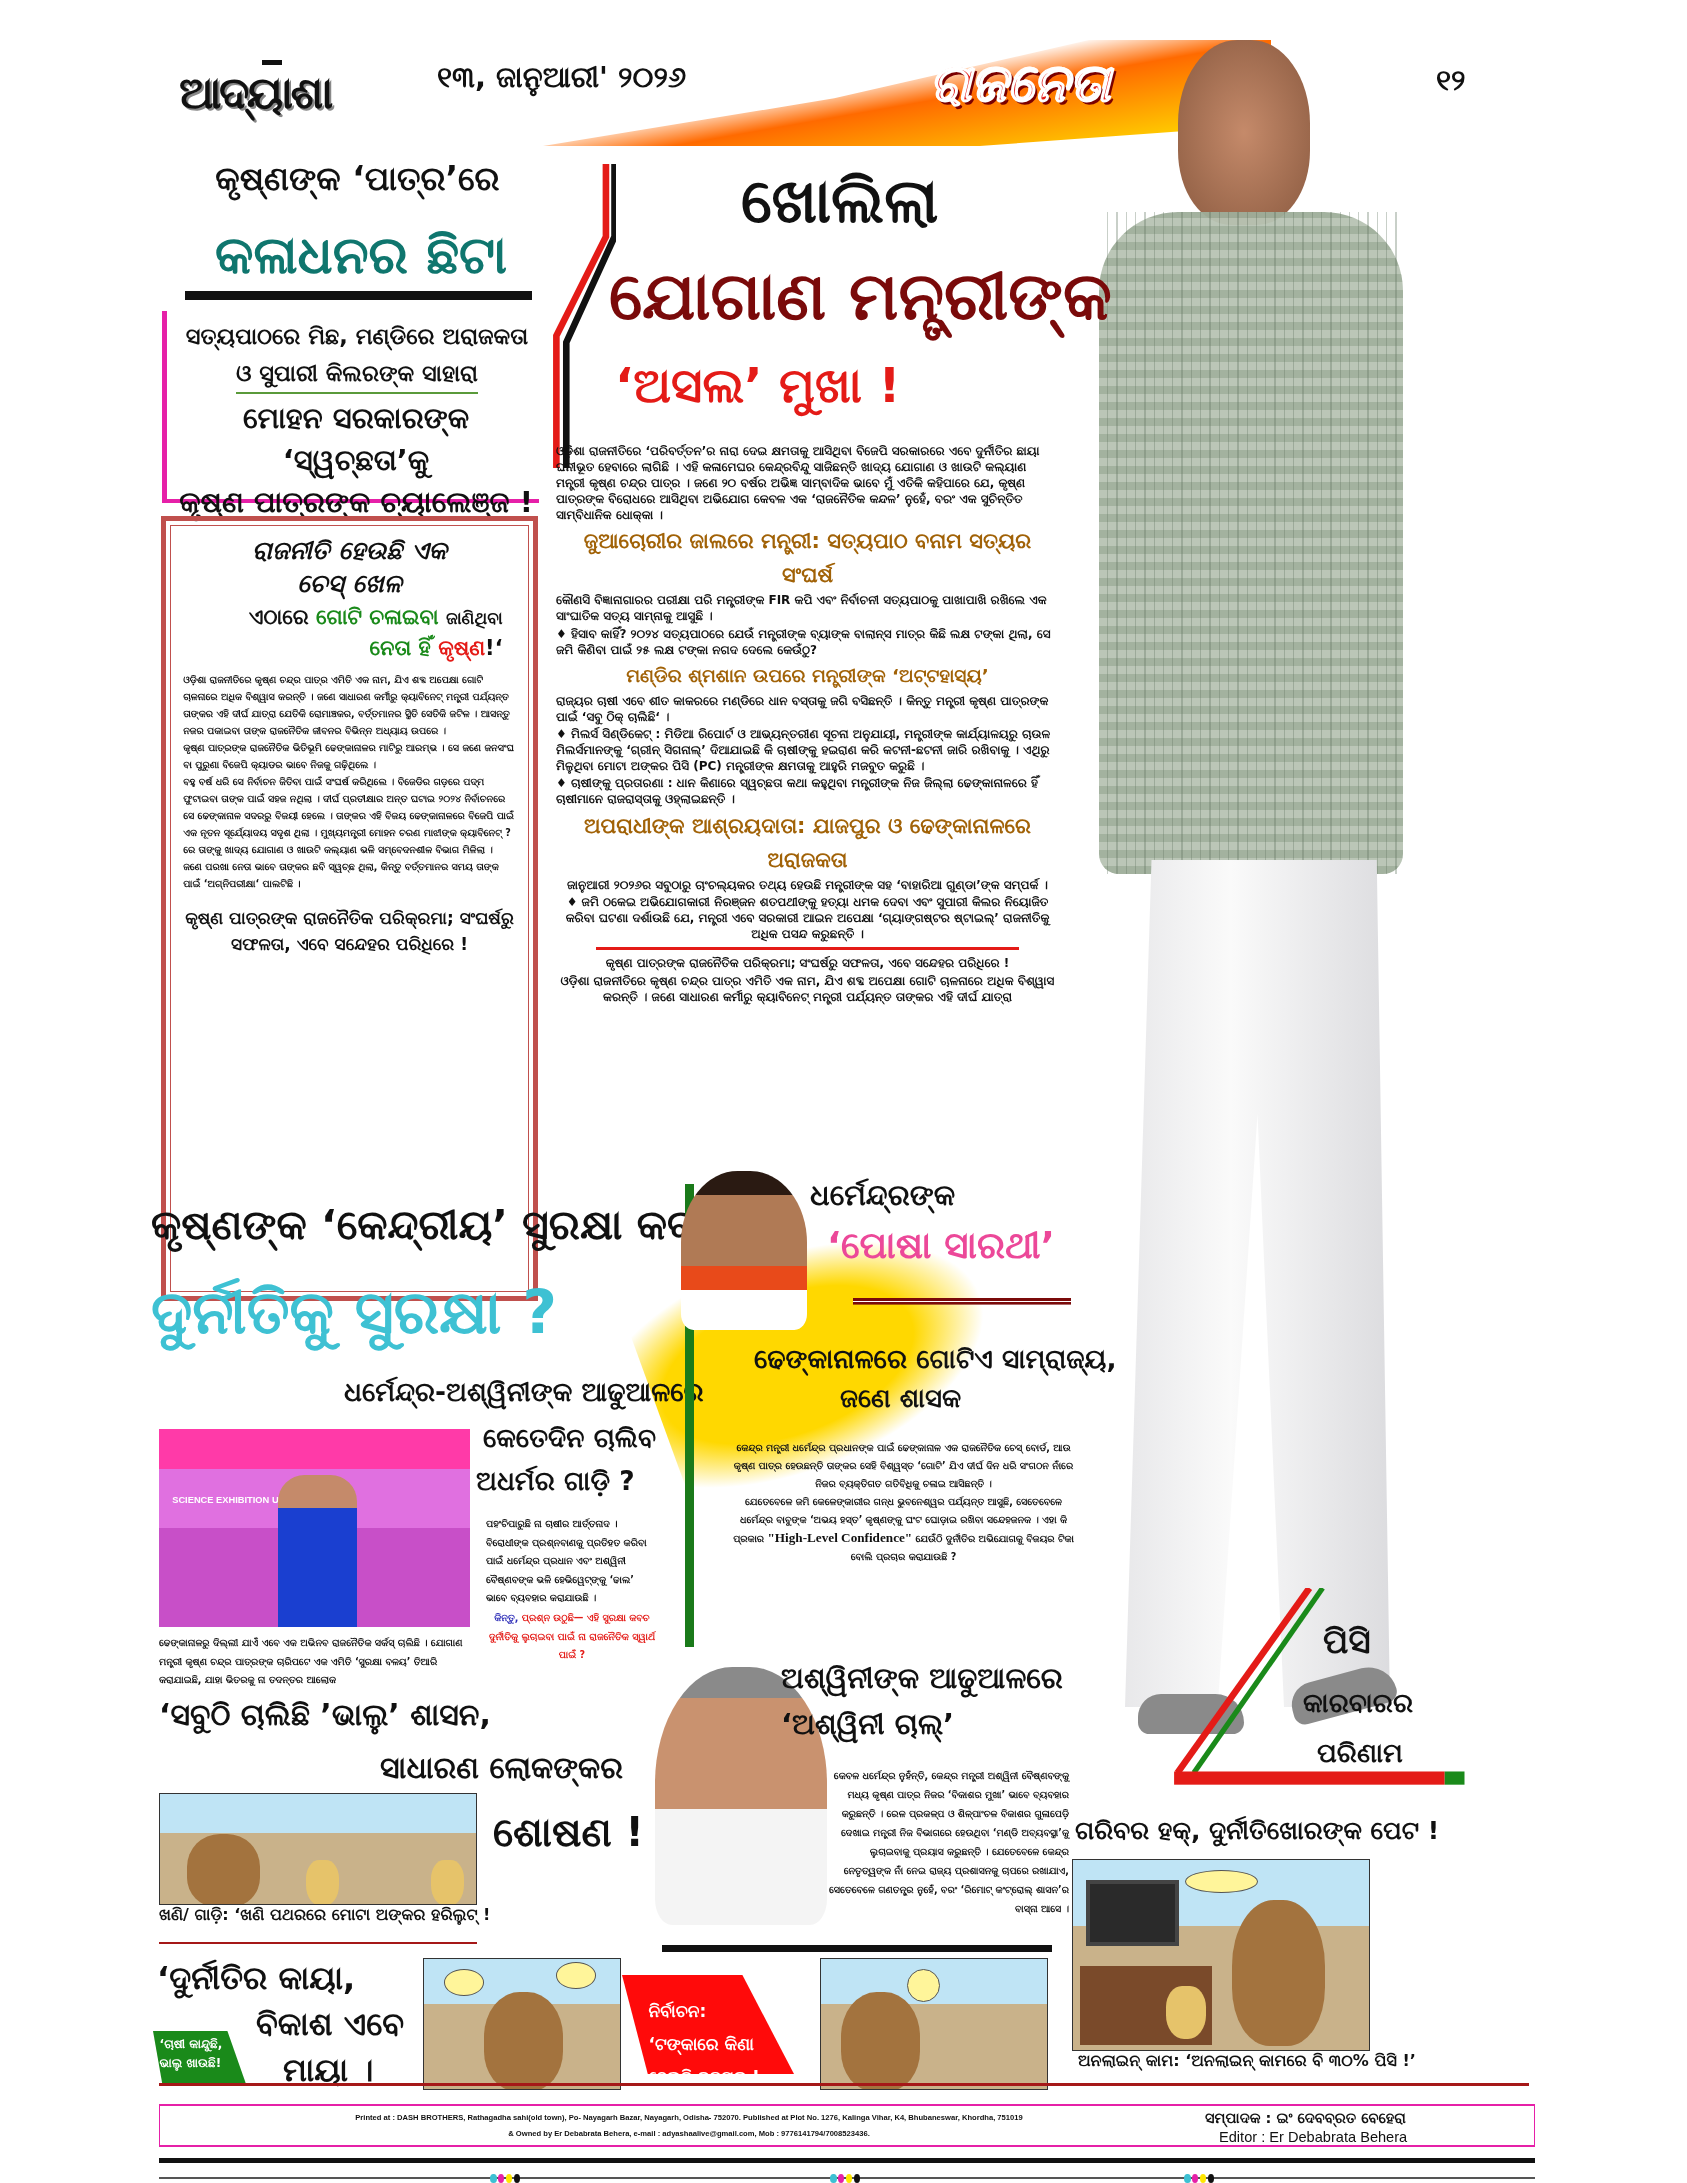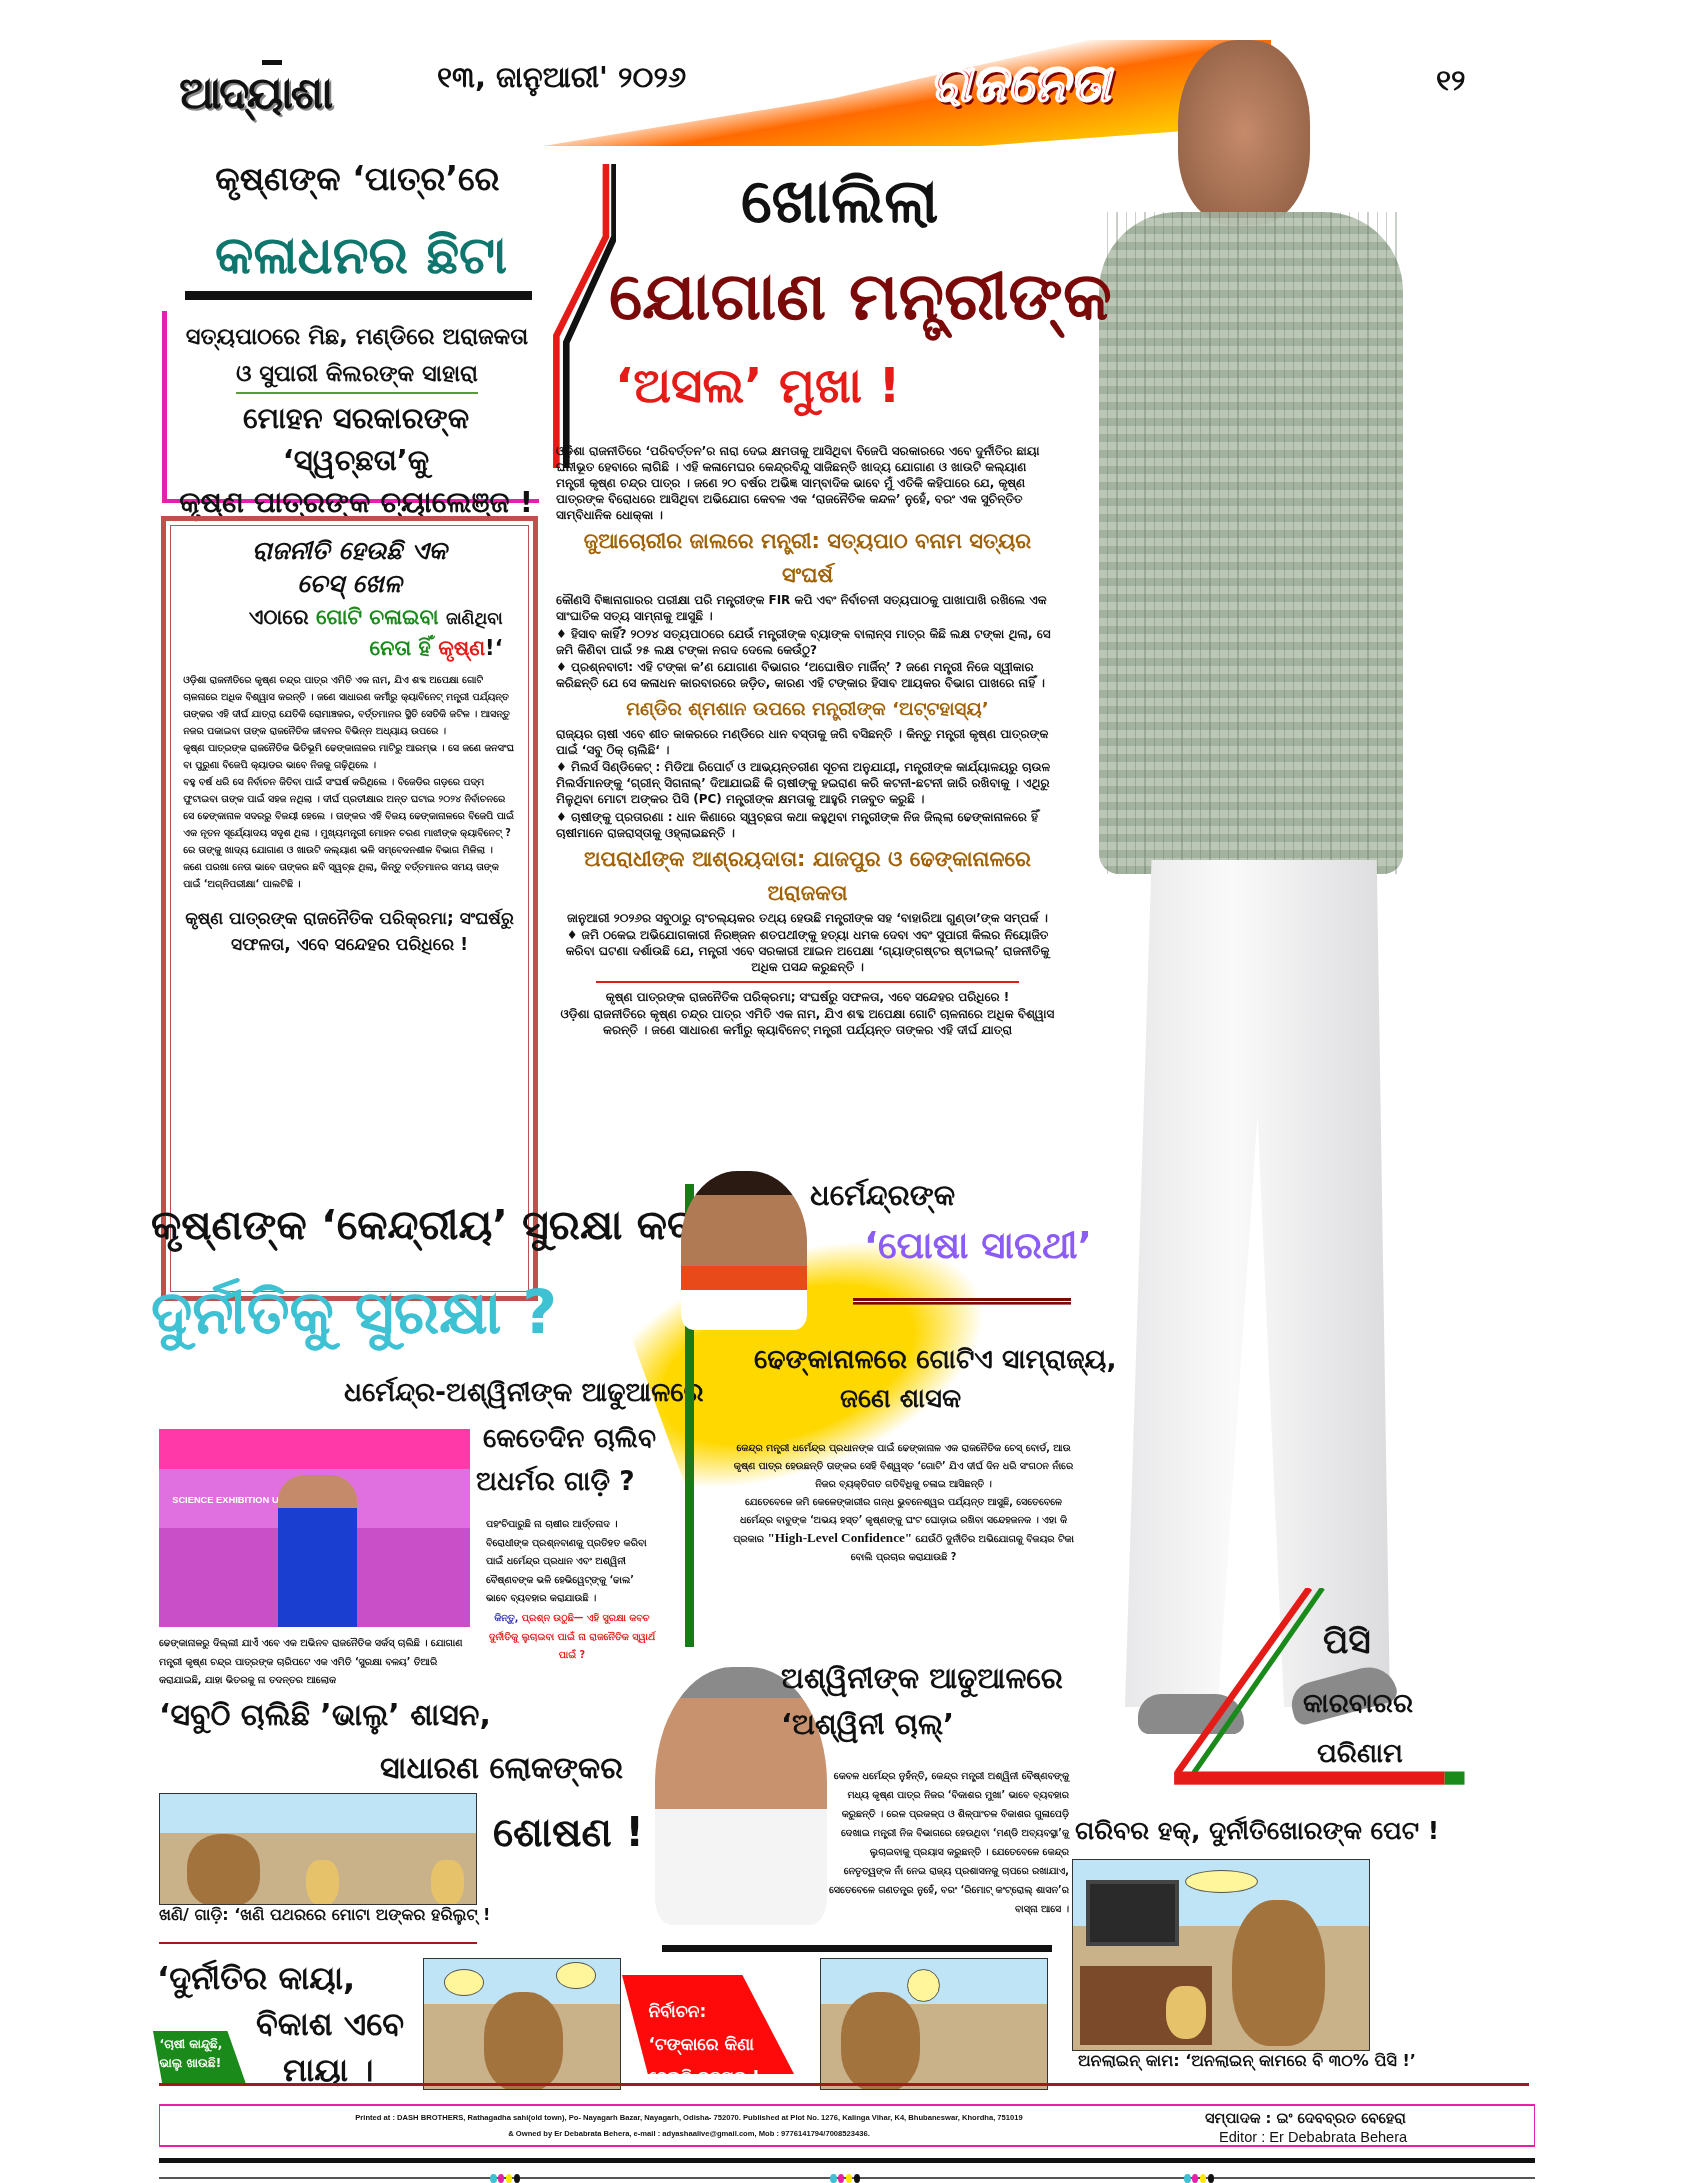--- a/index.html
+++ b/index.html
@@ -67,21 +67,21 @@
   .cartoon .sack { position:absolute; background:#e6c36a; border-radius: 40% 40% 45% 45%; }
   .cap-khani { left: 159px; top: 1905px; font-size: 16px; font-weight: 800; }
   .rule-maroon { background: #a51818; }
   .hl-durniti { left: 157px; top: 1955px; font-size: 32px; font-weight: 800; line-height: 46px; }
   .green-tag { left: 153px; top: 2031px; width: 93px; height: 53px; background: #1a8a1a; color: #fff; font-size: 12px; font-weight: 700; clip-path: polygon(0 0, 80% 0, 100% 100%, 10% 100%); padding: 4px 6.6px; line-height: 18.5px; }
   .red-tag { left: 622px; top: 1975px; width: 172px; height: 99px; background: #ff0a0a; color: #fff; font-size: 17px; font-weight: 800; clip-path: polygon(0 0, 70% 0, 100% 100%, 15% 100%); padding: 20px 13.2px 0 26.5px; line-height: 33px; }
   
   .green-bar { background: #1a7a1a; }
   .photo-dp { left: 681px; top: 1171px; width: 126px; height: 159px; border-radius: 45% 45% 10% 10%; background: linear-gradient(180deg,#2a1a12 0 15%, #b07a55 15% 60%, #e84a1a 60% 75%, #fff 75%); }
   .hl-dharmendra { left: 810px; top: 1178px; font-size: 29px; font-weight: 800; }
-  .hl-posha { left: 827px; top: 1224px; font-size: 37px; font-weight: 800; color: #8b5cf6; margin-left: 37px; }
+  .hl-posha { left: 827px; top: 1224px; font-size: 37px; font-weight: 800; color: #ec4899; }
   .rule-maroon-d { left: 853px; top: 1298px; width: 218px; height: 4px; background: #7a0a0a; border-bottom: 1.3px solid #fff; box-shadow: 0 2.6px 0 #7a0a0a; }
   .hl-dhenk { left: 754px; top: 1343px; font-size: 26.5px; font-weight: 800; }
   .hl-jane { left: 840px; top: 1383px; font-size: 26px; font-weight: 700; }
   .dp-body { left: 728px; top: 1439px; width: 351px; font-size: 9.6px; line-height: 18px; font-weight: 600; text-align: center; }
   .dp-body b { font-family: "Liberation Serif", serif; font-size: 13.2px; }
   
   .photo-aw { left: 655px; top: 1667px; width: 172px; height: 258px; border-radius: 45% 45% 10% 10%; background: linear-gradient(180deg,#8a8a8a 0 12%, #c9926f 12% 55%, #f4f4f4 55%); }
   .hl-ashwini1 { left: 781px; top: 1661px; font-size: 29px; font-weight: 800; }
   .hl-ashwini2 { left: 781px; top: 1707px; font-size: 29px; font-weight: 800; }
   .aw-body { left: 824px; top: 1766px; width: 245px; font-size: 9.6px; line-height: 19px; font-weight: 600; text-align: right; }
@@ -155,21 +155,20 @@
 </svg>
 <div class="abs hl-khol">ଖୋଲିଲା</div>
 <div class="abs hl-main">ଯୋଗାଣ ମନ୍ତ୍ରୀଙ୍କ</div>
 <div class="abs hl-red">‘ଅସଲ’ ମୁଖା !</div>
 
 <div class="abs col-main">
   <p>ଓଡ଼ିଶା ରାଜନୀତିରେ ‘ପରିବର୍ତ୍ତନ’ର ନାରା ଦେଇ କ୍ଷମତାକୁ ଆସିଥିବା ବିଜେପି ସରକାରରେ ଏବେ ଦୁର୍ନୀତିର ଛାୟା ଘନୀଭୂତ ହେବାରେ ଲାଗିଛି । ଏହି କଳାମେଘର କେନ୍ଦ୍ରବିନ୍ଦୁ ସାଜିଛନ୍ତି ଖାଦ୍ୟ ଯୋଗାଣ ଓ ଖାଉଟି କଲ୍ୟାଣ ମନ୍ତ୍ରୀ କୃଷ୍ଣ ଚନ୍ଦ୍ର ପାତ୍ର । ଜଣେ ୨୦ ବର୍ଷର ଅଭିଜ୍ଞ ସାମ୍ବାଦିକ ଭାବେ ମୁଁ ଏତିକି କହିପାରେ ଯେ, କୃଷ୍ଣ ପାତ୍ରଙ୍କ ବିରୋଧରେ ଆସିଥିବା ଅଭିଯୋଗ କେବଳ ଏକ ‘ରାଜନୈତିକ କନ୍ଦଳ’ ନୁହେଁ, ବରଂ ଏକ ସୁଚିନ୍ତିତ ସାମ୍ବିଧାନିକ ଧୋକ୍କା ।</p>
   <div class="sub-maroon">ଜୁଆଚୋରୀର ଜାଲରେ ମନ୍ତ୍ରୀ: ସତ୍ୟପାଠ ବନାମ ସତ୍ୟର ସଂଘର୍ଷ</div>
   <p>କୌଣସି ବିଜ୍ଞାନାଗାରର ପରୀକ୍ଷା ପରି ମନ୍ତ୍ରୀଙ୍କ FIR କପି ଏବଂ ନିର୍ବାଚନୀ ସତ୍ୟପାଠକୁ ପାଖାପାଖି ରଖିଲେ ଏକ ସାଂଘାତିକ ସତ୍ୟ ସାମ୍ନାକୁ ଆସୁଛି ।</p>
   <p>♦ ହିସାବ କାହିଁ? ୨୦୨୪ ସତ୍ୟପାଠରେ ଯେଉଁ ମନ୍ତ୍ରୀଙ୍କ ବ୍ୟାଙ୍କ ବାଲାନ୍ସ ମାତ୍ର କିଛି ଲକ୍ଷ ଟଙ୍କା ଥିଲା, ସେ ଜମି କିଣିବା ପାଇଁ ୨୫ ଲକ୍ଷ ଟଙ୍କା ନଗଦ ଦେଲେ କେଉଁଠୁ?</p>
-  <p>♦ ପ୍ରଶ୍ନବାଚୀ: ଏହି ଟଙ୍କା କ’ଣ ଯୋଗାଣ ବିଭାଗର ‘ଅଘୋଷିତ ମାର୍ଜିନ୍’ ? ଜଣେ ମନ୍ତ୍ରୀ ନିଜେ ସ୍ୱୀକାର କରିଛନ୍ତି ଯେ ସେ କଳାଧନ କାରବାରରେ ଜଡ଼ିତ, କାରଣ ଏହି ଟଙ୍କାର ହିସାବ ଆୟକର ବିଭାଗ ପାଖରେ ନାହିଁ ।</p>
   <div class="sub-maroon" style="font-size:18.5px;">ମଣ୍ଡିର ଶ୍ମଶାନ ଉପରେ ମନ୍ତ୍ରୀଙ୍କ ‘ଅଟ୍ଟହାସ୍ୟ’</div>
   <p>ରାଜ୍ୟର ଚାଷୀ ଏବେ ଶୀତ କାକରରେ ମଣ୍ଡିରେ ଧାନ ବସ୍ତାକୁ ଜଗି ବସିଛନ୍ତି । କିନ୍ତୁ ମନ୍ତ୍ରୀ କୃଷ୍ଣ ପାତ୍ରଙ୍କ ପାଇଁ ‘ସବୁ ଠିକ୍ ଚାଲିଛି‘ ।</p>
   <p>♦ ମିଲର୍ସ ସିଣ୍ଡିକେଟ୍ : ମିଡିଆ ରିପୋର୍ଟ ଓ ଆଭ୍ୟନ୍ତରୀଣ ସୂଚନା ଅନୁଯାୟୀ, ମନ୍ତ୍ରୀଙ୍କ କାର୍ଯ୍ୟାଳୟରୁ ଚାଉଳ ମିଲର୍ସମାନଙ୍କୁ ‘ଗ୍ରୀନ୍ ସିଗନାଲ୍’ ଦିଆଯାଇଛି କି ଚାଷୀଙ୍କୁ ହଇରାଣ କରି କଟନୀ-ଛଟନୀ ଜାରି ରଖିବାକୁ । ଏଥିରୁ ମିଳୁଥିବା ମୋଟା ଅଙ୍କର ପିସି (PC) ମନ୍ତ୍ରୀଙ୍କ କ୍ଷମତାକୁ ଆହୁରି ମଜବୁତ କରୁଛି ।</p>
   <p>♦ ଚାଷୀଙ୍କୁ ପ୍ରତାରଣା : ଧାନ କିଣାରେ ସ୍ୱଚ୍ଛତା କଥା କହୁଥିବା ମନ୍ତ୍ରୀଙ୍କ ନିଜ ଜିଲ୍ଲା ଢେଙ୍କାନାଳରେ ହିଁ ଚାଷୀମାନେ ରାଜରାସ୍ତାକୁ ଓହ୍ଲାଇଛନ୍ତି ।</p>
   <div class="sub-maroon">ଅପରାଧୀଙ୍କ ଆଶ୍ରୟଦାତା: ଯାଜପୁର ଓ ଢେଙ୍କାନାଳରେ ଅରାଜକତା</div>
   <p style="text-align:center;">ଜାନୁଆରୀ ୨୦୨୬ର ସବୁଠାରୁ ଚାଂଚଲ୍ୟକର ତଥ୍ୟ ହେଉଛି ମନ୍ତ୍ରୀଙ୍କ ସହ ‘ବାହାରିଆ ଗୁଣ୍ଡା’ଙ୍କ ସମ୍ପର୍କ ।</p>
   <p style="text-align:center;">♦ ଜମି ଠକେଇ ଅଭିଯୋଗକାରୀ ନିରଞ୍ଜନ ଶତପଥୀଙ୍କୁ ହତ୍ୟା ଧମକ ଦେବା ଏବଂ ସୁପାରୀ କିଲର ନିୟୋଜିତ କରିବା ଘଟଣା ଦର୍ଶାଉଛି ଯେ, ମନ୍ତ୍ରୀ ଏବେ ସରକାରୀ ଆଇନ ଅପେକ୍ଷା ‘ଗ୍ୟାଙ୍ଗଷ୍ଟର ଷ୍ଟାଇଲ୍’ ରାଜନୀତିକୁ ଅଧିକ ପସନ୍ଦ କରୁଛନ୍ତି ।</p>
   <div class="red-rule"></div>
   <p style="text-align:center;">କୃଷ୍ଣ ପାତ୍ରଙ୍କ ରାଜନୈତିକ ପରିକ୍ରମା; ସଂଘର୍ଷରୁ ସଫଳତା, ଏବେ ସନ୍ଦେହର ପରିଧିରେ !</p>
   <p style="text-align:center;">ଓଡ଼ିଶା ରାଜନୀତିରେ କୃଷ୍ଣ ଚନ୍ଦ୍ର ପାତ୍ର ଏମିତି ଏକ ନାମ, ଯିଏ ଶବ୍ଦ ଅପେକ୍ଷା ଗୋଟି ଚାଳନାରେ ଅଧିକ ବିଶ୍ୱାସ କରନ୍ତି । ଜଣେ ସାଧାରଣ କର୍ମୀରୁ କ୍ୟାବିନେଟ୍ ମନ୍ତ୍ରୀ ପର୍ଯ୍ୟନ୍ତ ତାଙ୍କର ଏହି ଦୀର୍ଘ ଯାତ୍ରା</p>

